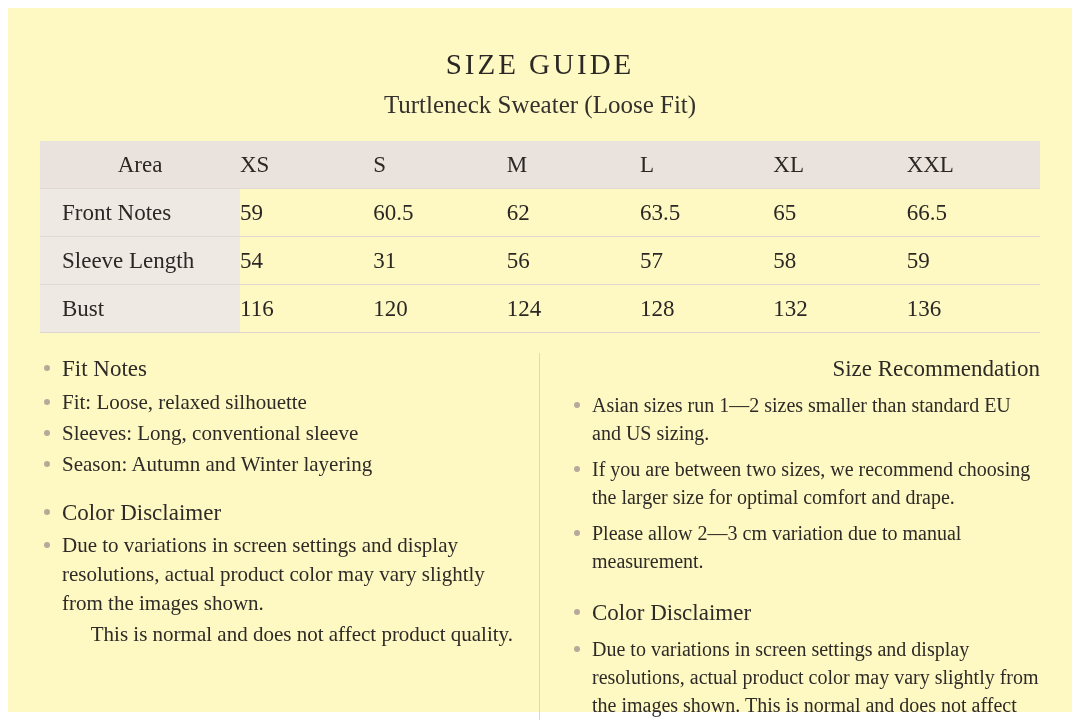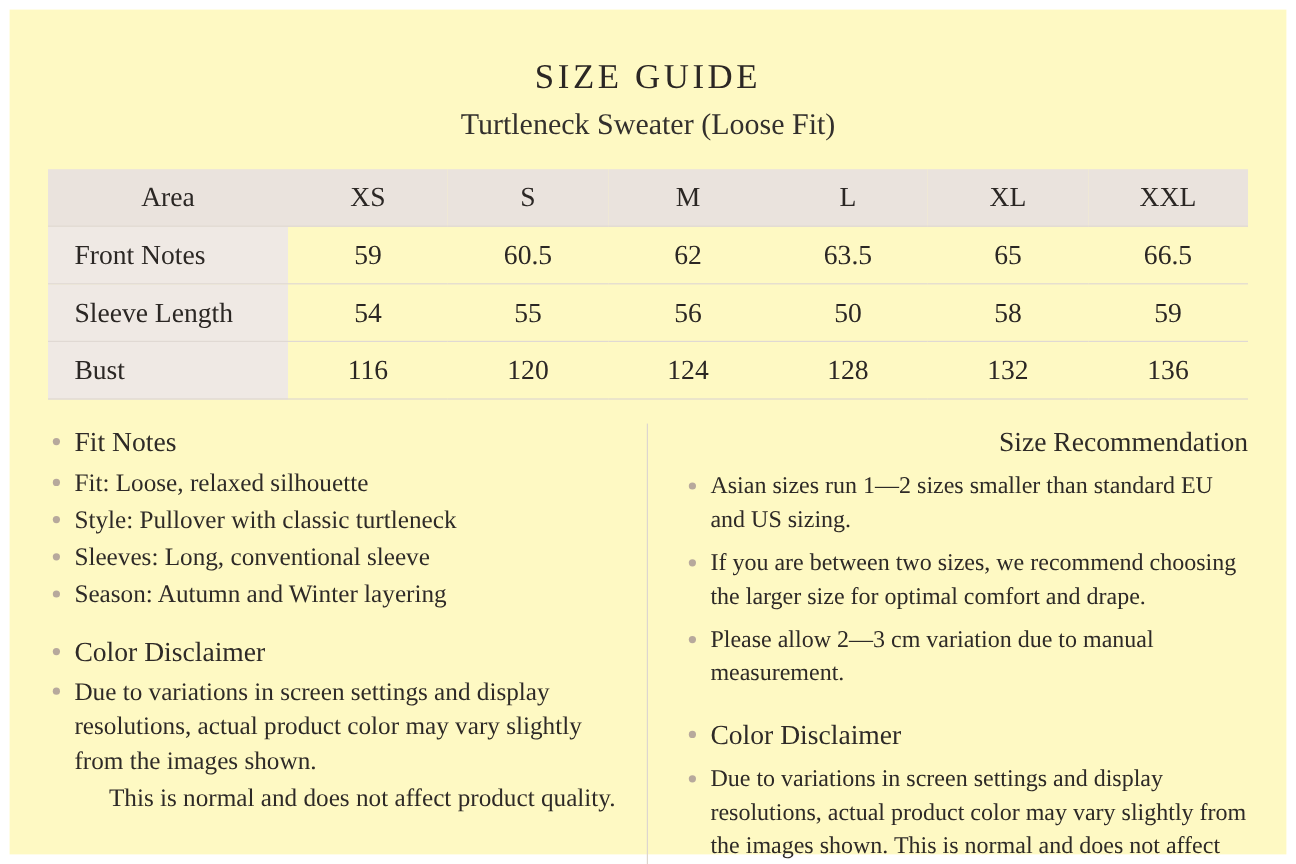--- a/index.html
+++ b/index.html
@@ -44,21 +44,21 @@
     border-collapse: collapse;
     table-layout: fixed;
   }
   table.size-table th,
   table.size-table td {
     border-bottom: 1px solid #e0d9d3;
     height: 47px;
     font-weight: normal;
     font-size: 23px;
     color: #2b2724;
-    text-align: center;
+    text-align: left;
     padding: 0;
   }
   table.size-table thead th {
     background: #eae3dd;
     font-size: 23px;
   }
   table.size-table thead th.area-head {
     text-align: center;
   }
   table.size-table tbody th.row-label {
@@ -172,23 +172,23 @@
         <td>59</td>
         <td>60.5</td>
         <td>62</td>
         <td>63.5</td>
         <td>65</td>
         <td>66.5</td>
       </tr>
       <tr>
         <th class="row-label">Sleeve Length</th>
         <td>54</td>
-        <td>55</td>
+        <td>31</td>
         <td>56</td>
-        <td>50</td>
+        <td>57</td>
         <td>58</td>
         <td>59</td>
       </tr>
       <tr>
         <th class="row-label">Bust</th>
         <td>116</td>
         <td>120</td>
         <td>124</td>
         <td>128</td>
         <td>132</td>
@@ -196,21 +196,20 @@
       </tr>
     </tbody>
   </table>
 
   <div class="columns">
 
     <div class="col-left">
       <ul class="bullets">
         <li class="heading-item">Fit Notes</li>
         <li>Fit: Loose, relaxed silhouette</li>
-        <li>Style: Pullover with classic turtleneck</li>
         <li>Sleeves: Long, conventional sleeve</li>
         <li>Season: Autumn and Winter layering</li>
       </ul>
       <div class="group-gap"></div>
       <ul class="bullets">
         <li class="heading-item">Color Disclaimer</li>
         <li>Due to variations in screen settings and display resolutions, actual product color may vary slightly from the images shown.</li>
         <li class="no-bullet">This is normal and does not affect product quality.</li>
       </ul>
     </div>

